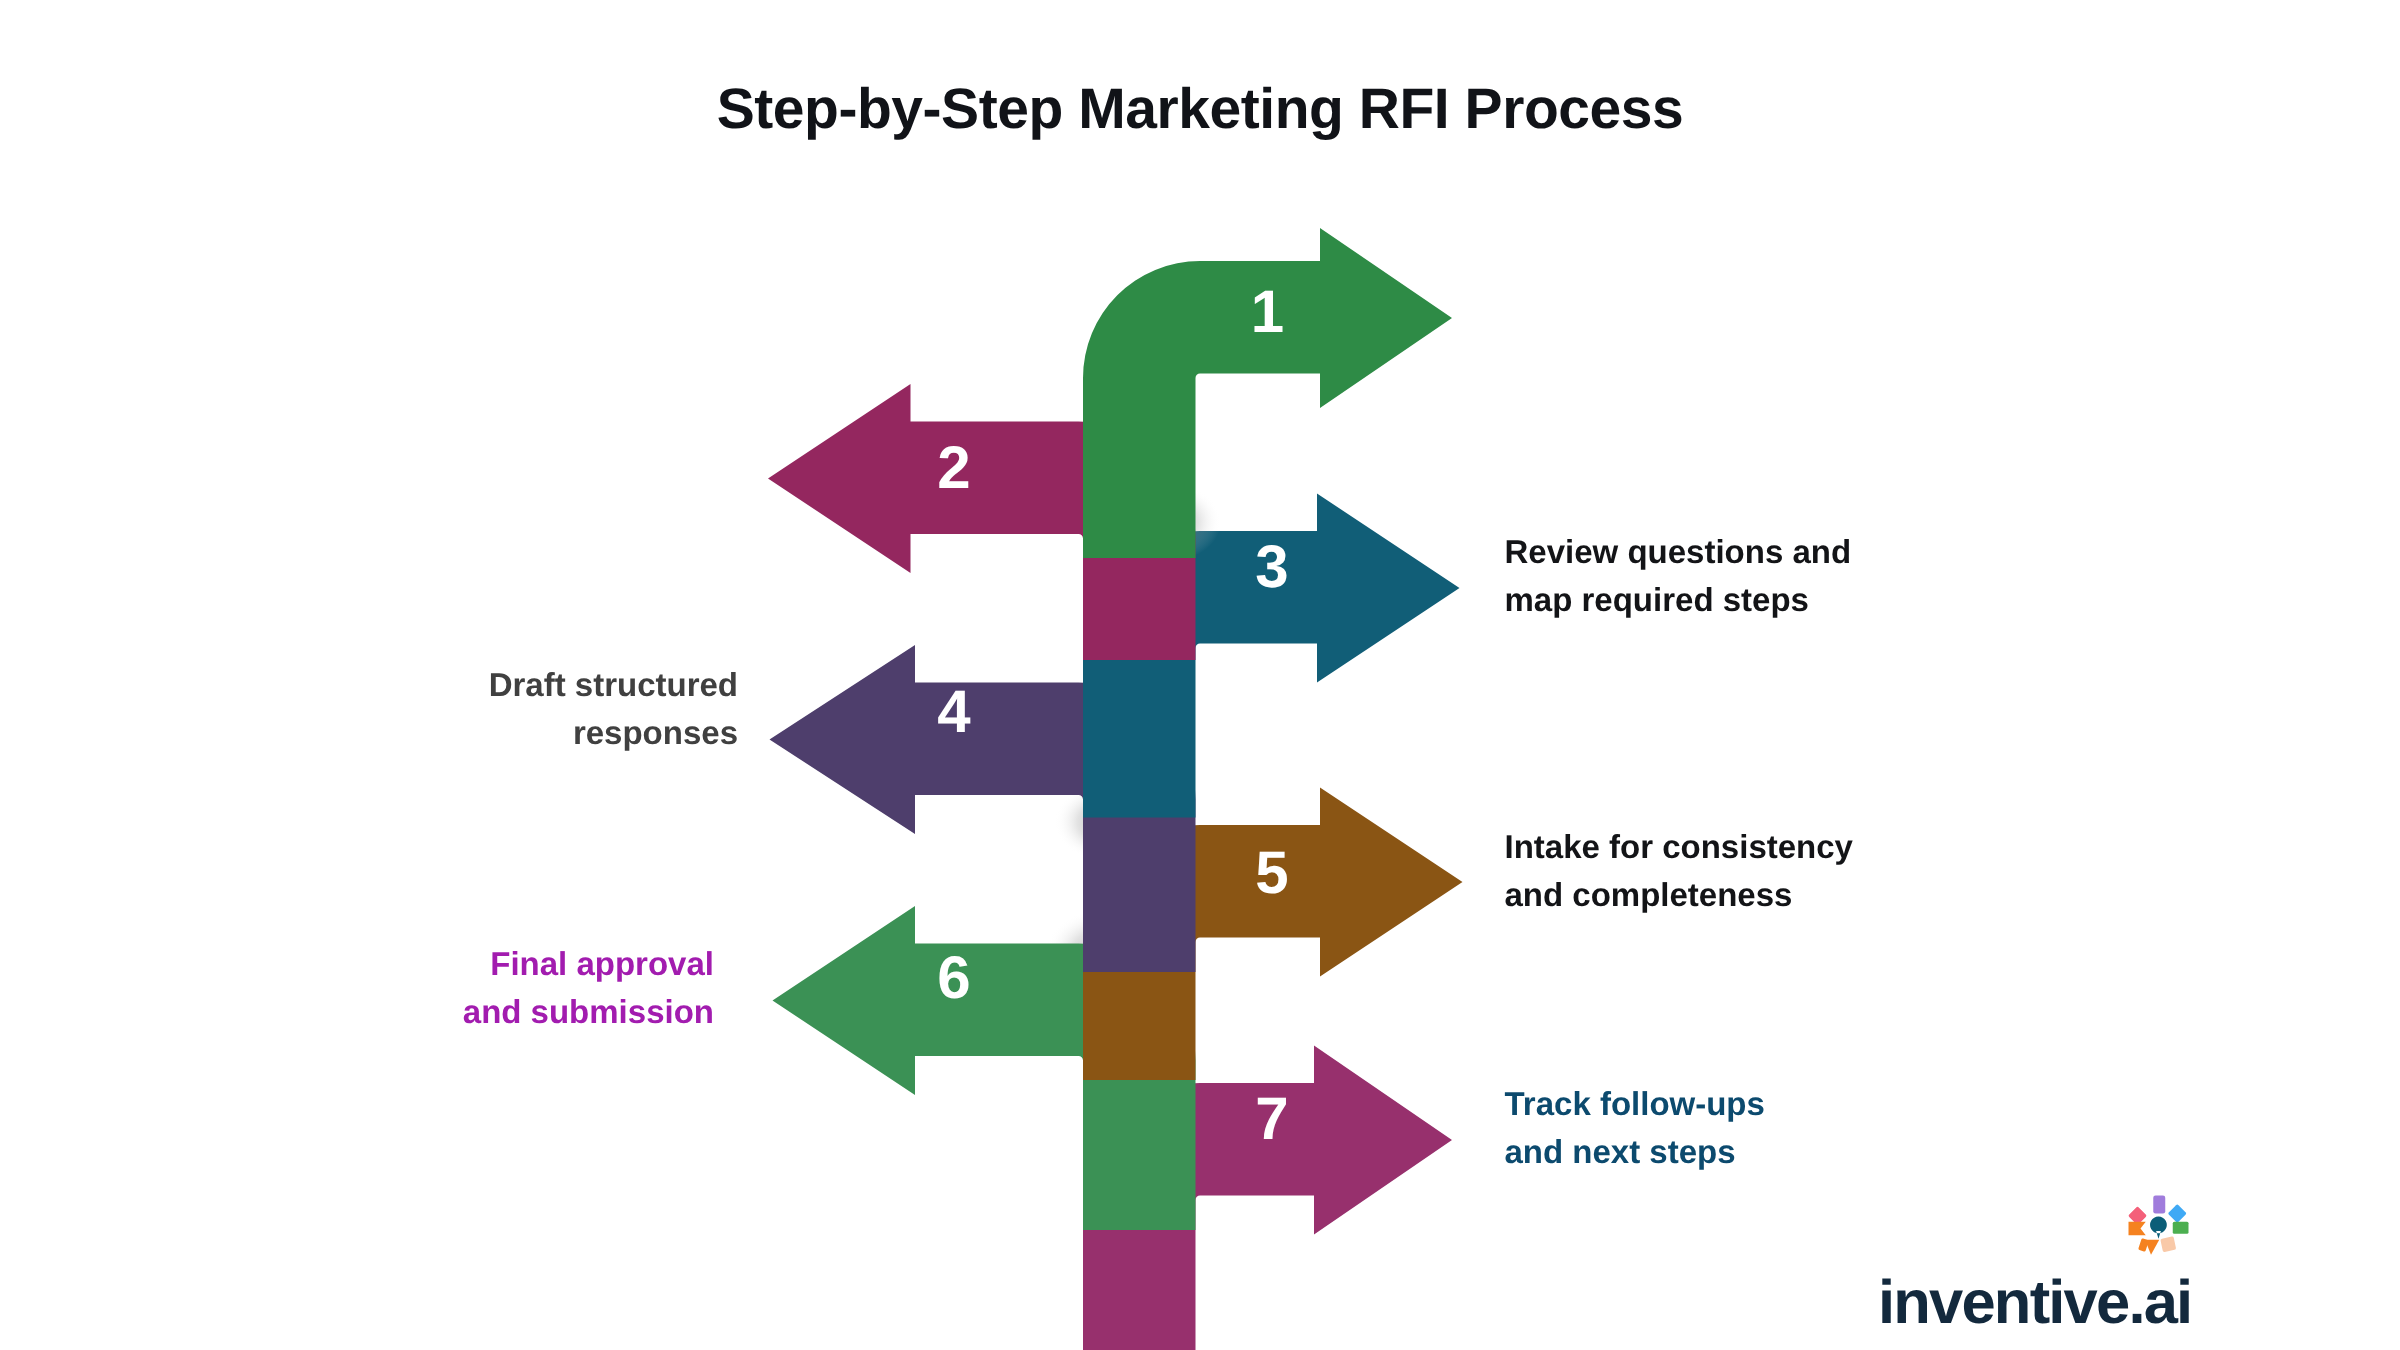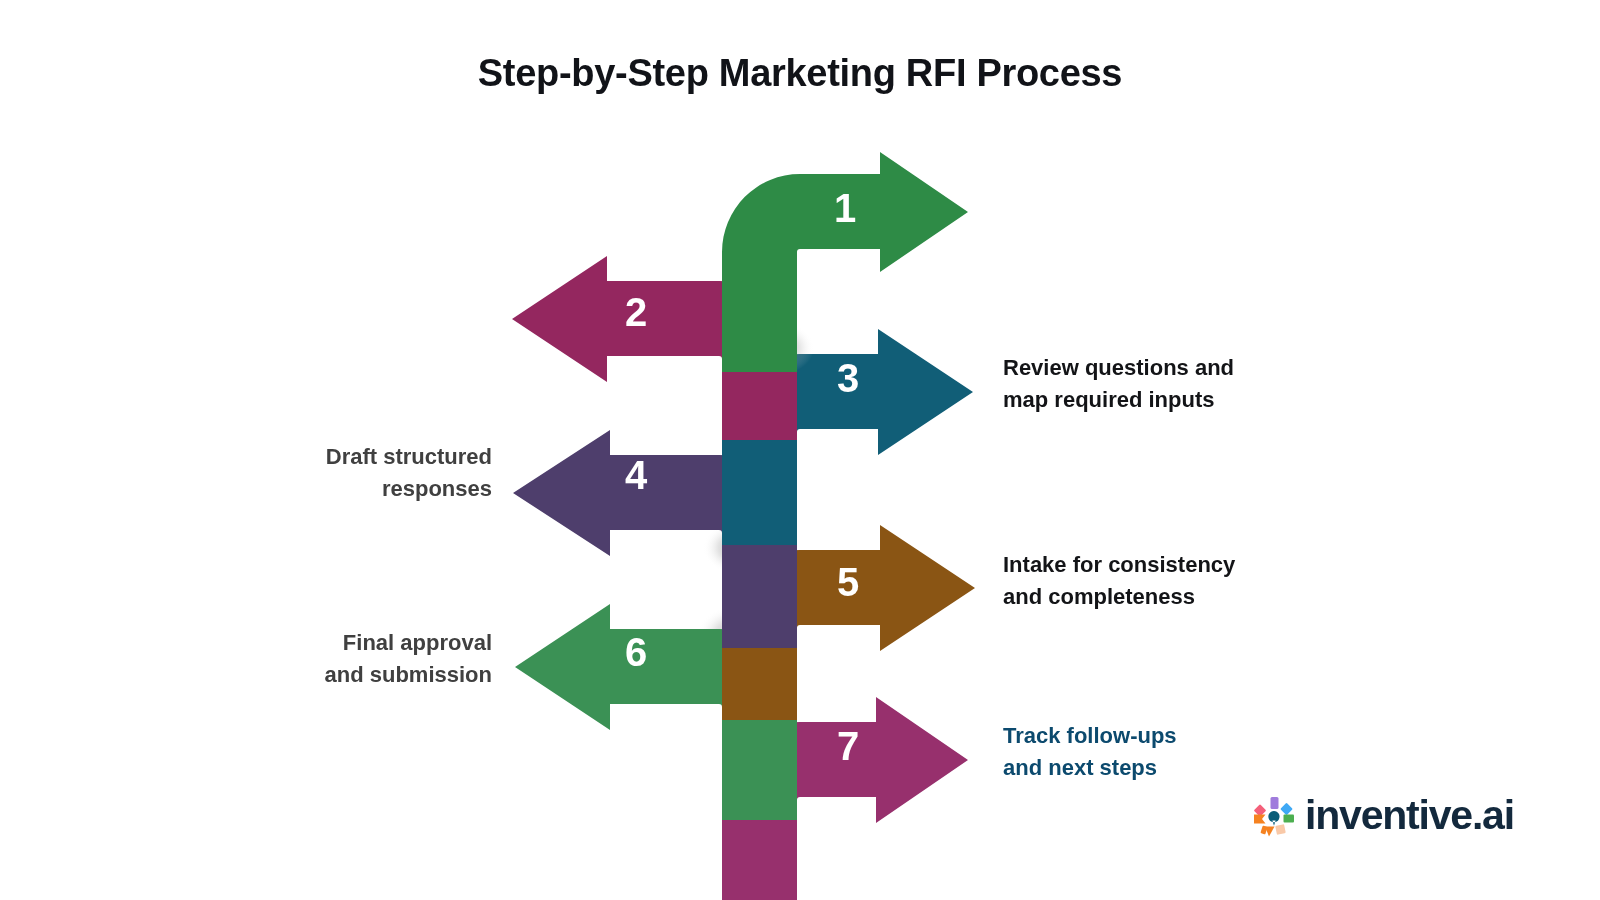--- a/index.html
+++ b/index.html
@@ -69,22 +69,23 @@
   }
   .step-label.right { text-align: left; }
   .step-label.left  { text-align: right; }
 
   
   .logo {
     position: absolute;
     left: 1252px;
     top: 795px;
     display: flex;
-    align-items: flex-start;
+    align-items: flex-end;
     gap: 9px;
+    flex-direction: column;
   }
   .logo-mark {
     width: 44px;
     height: 44px;
     position: relative;
     flex: 0 0 auto;
   }
   .logo-text {
     font-size: 41px;
     font-weight: bold;
@@ -220,29 +221,29 @@
   <div class="step-number" style="left: 606px; top: 292px; color: rgb(255, 255, 255);">2</div>
   <div class="step-number" style="left: 818px; top: 358px; color: rgb(255, 255, 255);">3</div>
   <div class="step-number" style="left: 606px; top: 455px; color: rgb(255, 255, 255);">4</div>
   <div class="step-number" style="left: 818px; top: 562px; color: rgb(255, 255, 255);">5</div>
   <div class="step-number" style="left: 606px; top: 632px; color: rgb(255, 255, 255);">6</div>
   <div class="step-number" style="left: 818px; top: 726px; color: rgb(255, 255, 255);">7</div>
 
 
 
   <div class="step-label right" style="left: 1003px; top: 352px; width: 400px; color: rgb(19, 20, 23);">Review questions and
-map required inputs</div>
+map required steps</div>
 
   <div class="step-label left" style="left: 120px; top: 441px; width: 372px; color: #404040;">Draft structured
 responses</div>
 
   <div class="step-label right" style="left: 1003px; top: 549px; width: 400px; color: rgb(19, 20, 23);">Intake for consistency
 and completeness</div>
 
-  <div class="step-label left" style="left: 120px; top: 627px; width: 372px; color: #404040;">Final approval
+  <div class="step-label left" style="left: 104px; top: 627px; width: 372px; color: #a21caf;">Final approval
 and submission</div>
 
   <div class="step-label right" style="left: 1003px; top: 720px; width: 400px; color: #0c4a6e;">Track follow-ups
 and next steps</div>
 
 </div>
 
 <div class="logo">
   <div class="logo-mark">
     <svg viewBox="0 0 44 44" width="44" height="44" xmlns="http://www.w3.org/2000/svg">

